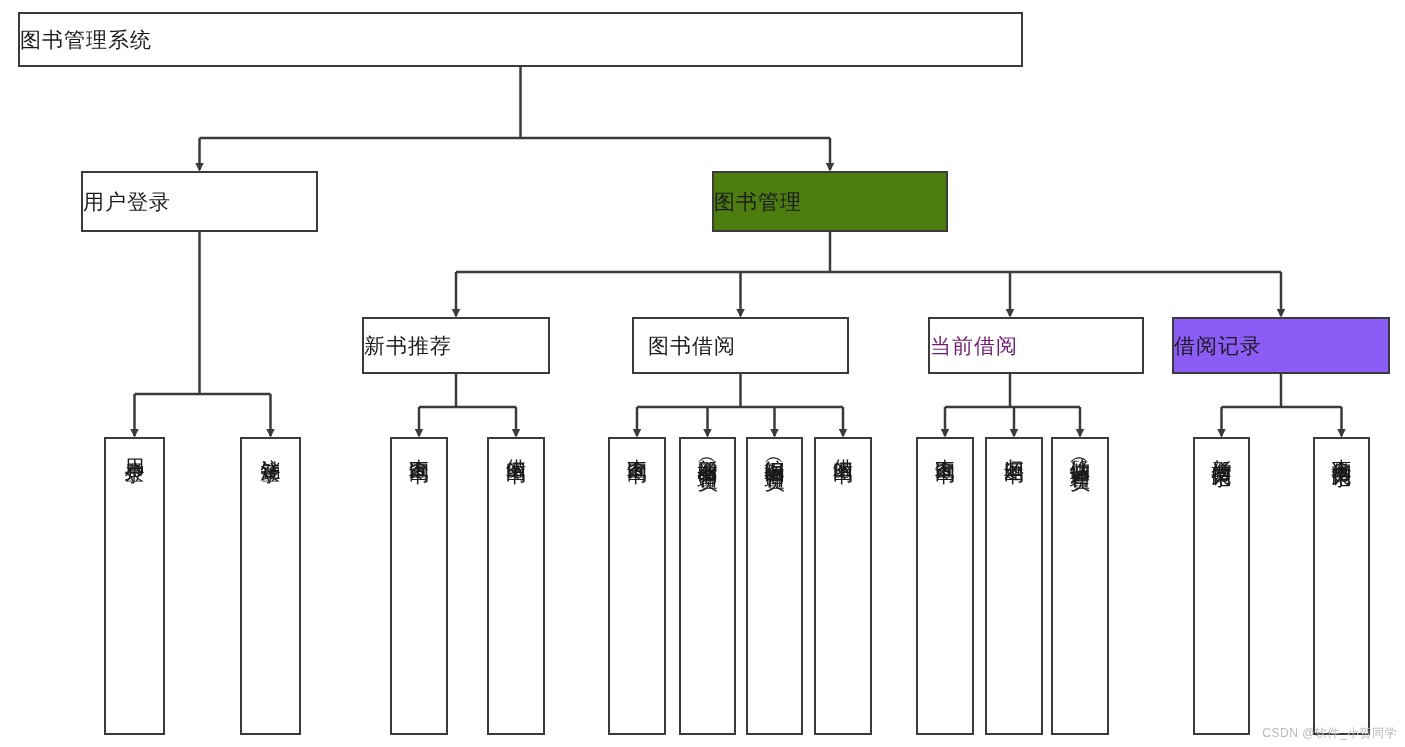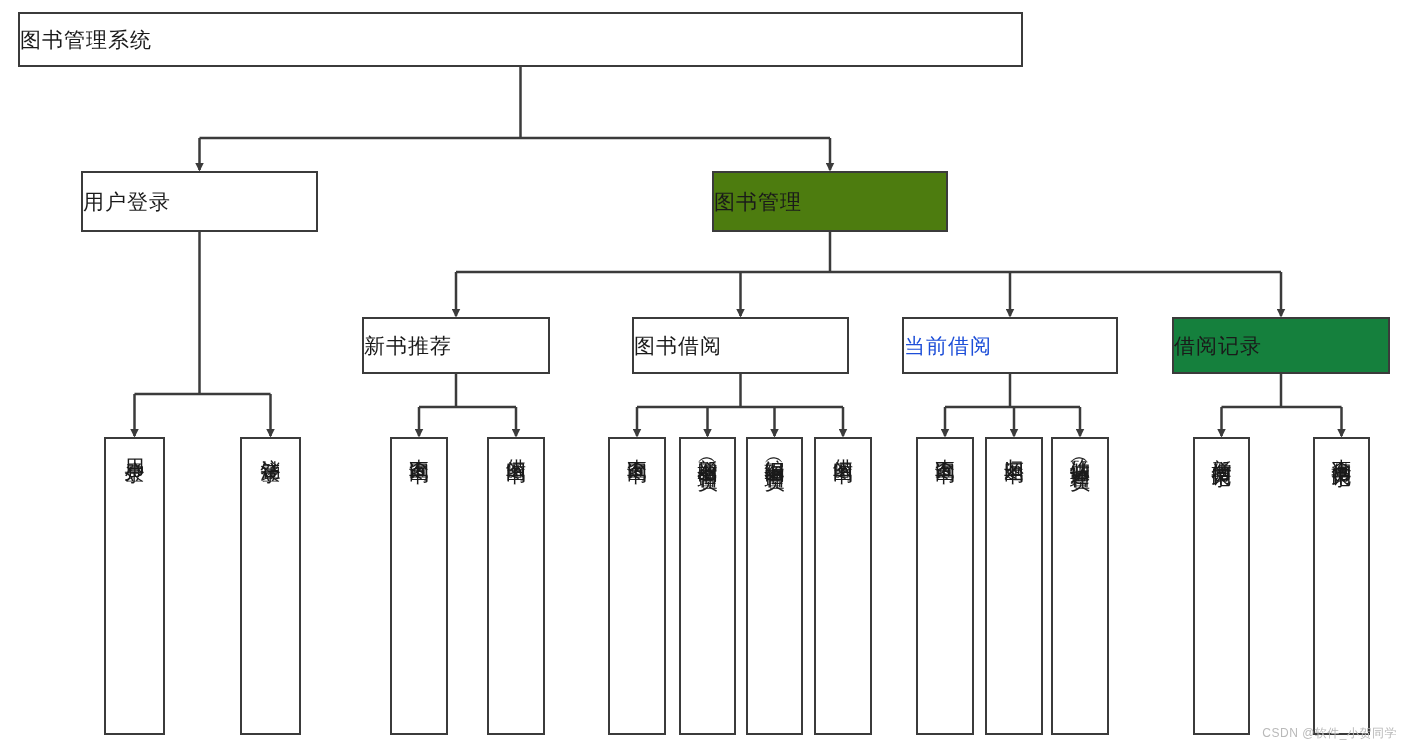--- a/index.html
+++ b/index.html
@@ -115,27 +115,27 @@
       </div>
       <div class="node horiz" style="left: 81px; top: 171px; width: 237px; height: 61px; border-color: rgb(59, 59, 59); background: rgb(255, 255, 255); color: rgb(26, 26, 26);">
         <span class="label">用户登录</span>
       </div>
       <div class="node horiz" style="left: 712px; top: 171px; width: 236px; height: 61px; border-color: rgb(59, 59, 59); background: #4d7c0f; color: rgb(26, 26, 26);">
         <span class="label">图书管理</span>
       </div>
       <div class="node horiz" style="left: 362px; top: 317px; width: 188px; height: 57px; border-color: rgb(59, 59, 59); background: rgb(255, 255, 255); color: rgb(26, 26, 26);">
         <span class="label">新书推荐</span>
       </div>
-      <div class="node horiz" style="left: 632px; top: 317px; width: 217px; height: 57px; border-color: rgb(59, 59, 59); background: rgb(255, 255, 255); color: rgb(26, 26, 26);">
+      <div class="node horiz" style="left: 632px; top: 317px; width: 217px; height: 57px; border-color: rgb(59, 59, 59); background: rgb(255, 255, 255); color: rgb(26, 26, 26); padding-left: 14px;">
         <span class="label">图书借阅</span>
       </div>
-      <div class="node horiz" style="left: 902px; top: 317px; width: 216px; height: 57px; border-color: rgb(59, 59, 59); background: rgb(255, 255, 255); color: #1d4ed8;">
+      <div class="node horiz" style="left: 928px; top: 317px; width: 216px; height: 57px; border-color: rgb(59, 59, 59); background: rgb(255, 255, 255); color: #701a75;">
         <span class="label">当前借阅</span>
       </div>
-      <div class="node horiz" style="left: 1172px; top: 317px; width: 218px; height: 57px; border-color: rgb(59, 59, 59); background: #15803d; color: rgb(26, 26, 26);">
+      <div class="node horiz" style="left: 1172px; top: 317px; width: 218px; height: 57px; border-color: rgb(59, 59, 59); background: #8b5cf6; color: rgb(26, 26, 26);">
         <span class="label">借阅记录</span>
       </div>
       <div class="node vert" style="left: 104px; top: 437px; width: 61px; height: 298px; border-color: rgb(59, 59, 59); background: rgb(255, 255, 255); color: rgb(26, 26, 26);">
         <span class="label">用户登录</span>
       </div>
       <div class="node vert" style="left: 240px; top: 437px; width: 61px; height: 298px; border-color: rgb(59, 59, 59); background: rgb(255, 255, 255); color: rgb(26, 26, 26);">
         <span class="label">注销登录</span>
       </div>
       <div class="node vert" style="left: 390px; top: 437px; width: 58px; height: 298px; border-color: rgb(59, 59, 59); background: rgb(255, 255, 255); color: rgb(26, 26, 26);">
         <span class="label">查询图书</span>

